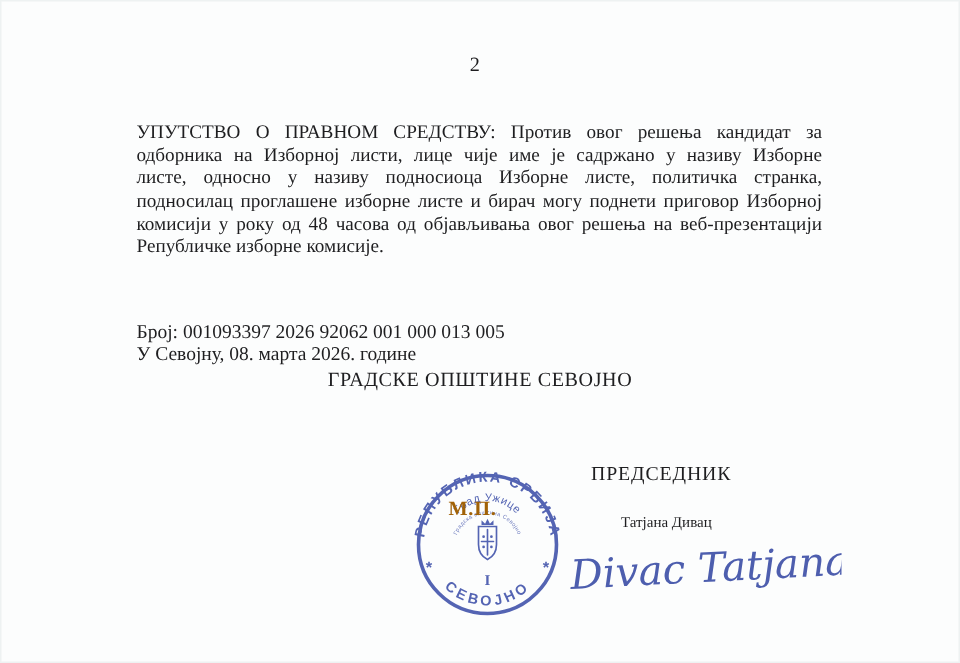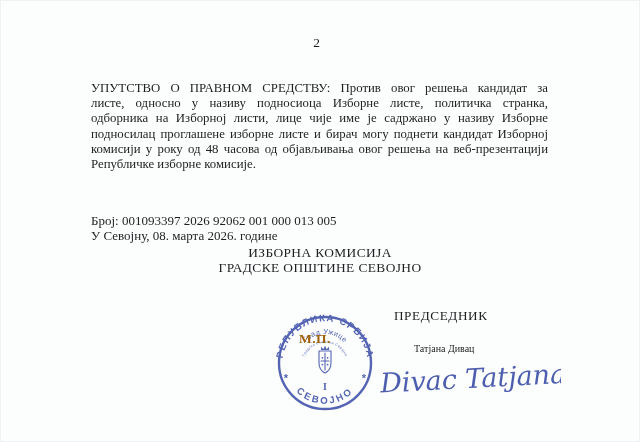--- a/index.html
+++ b/index.html
@@ -73,34 +73,33 @@
 </style>
 </head>
 <body>
 
 <div class="page">
 
   <div class="page-number">2</div>
 
   <div class="legal">
     <div class="jline">УПУТСТВО О ПРАВНОМ СРЕДСТВУ: Против овог решења кандидат за</div>
+    <div class="jline">одборника на Изборној листи, лице чије име је садржано у називу Изборне</div>
     <div class="jline">листе, односно у називу подносиоца Изборне листе, политичка странка,</div>
-    <div class="jline">одборника на Изборној листи, лице чије име је садржано у називу Изборне</div>
-    <div class="jline">подносилац проглашене изборне листе и бирач могу поднети кандидат Изборној</div>
+    <div class="jline">подносилац проглашене изборне листе и бирач могу поднети приговор Изборној</div>
     <div class="jline">комисији у року од 48 часова од објављивања овог решења на веб-презентацији</div>
     <div class="lastline">Републичке изборне комисије.</div>
   </div>
 
   <div class="refs">
     <div>Број: 001093397 2026 92062 001 000 013 005</div>
     <div>У Севојну, 08. марта 2026. године</div>
   </div>
 
   <div class="issuer">
-    <div>ИЗБОРНА КОМИСИЈА</div>
     <div>ГРАДСКЕ ОПШТИНЕ СЕВОЈНО</div>
   </div>
 
   <div class="president">ПРЕДСЕДНИК</div>
   <div class="sig-name">Татјана Дивац</div>
 
   <div class="mp">М.П.</div>
 
   <svg class="seal-svg" width="116" height="116" viewBox="-58 -58 116 116" aria-hidden="true">
     <defs>

